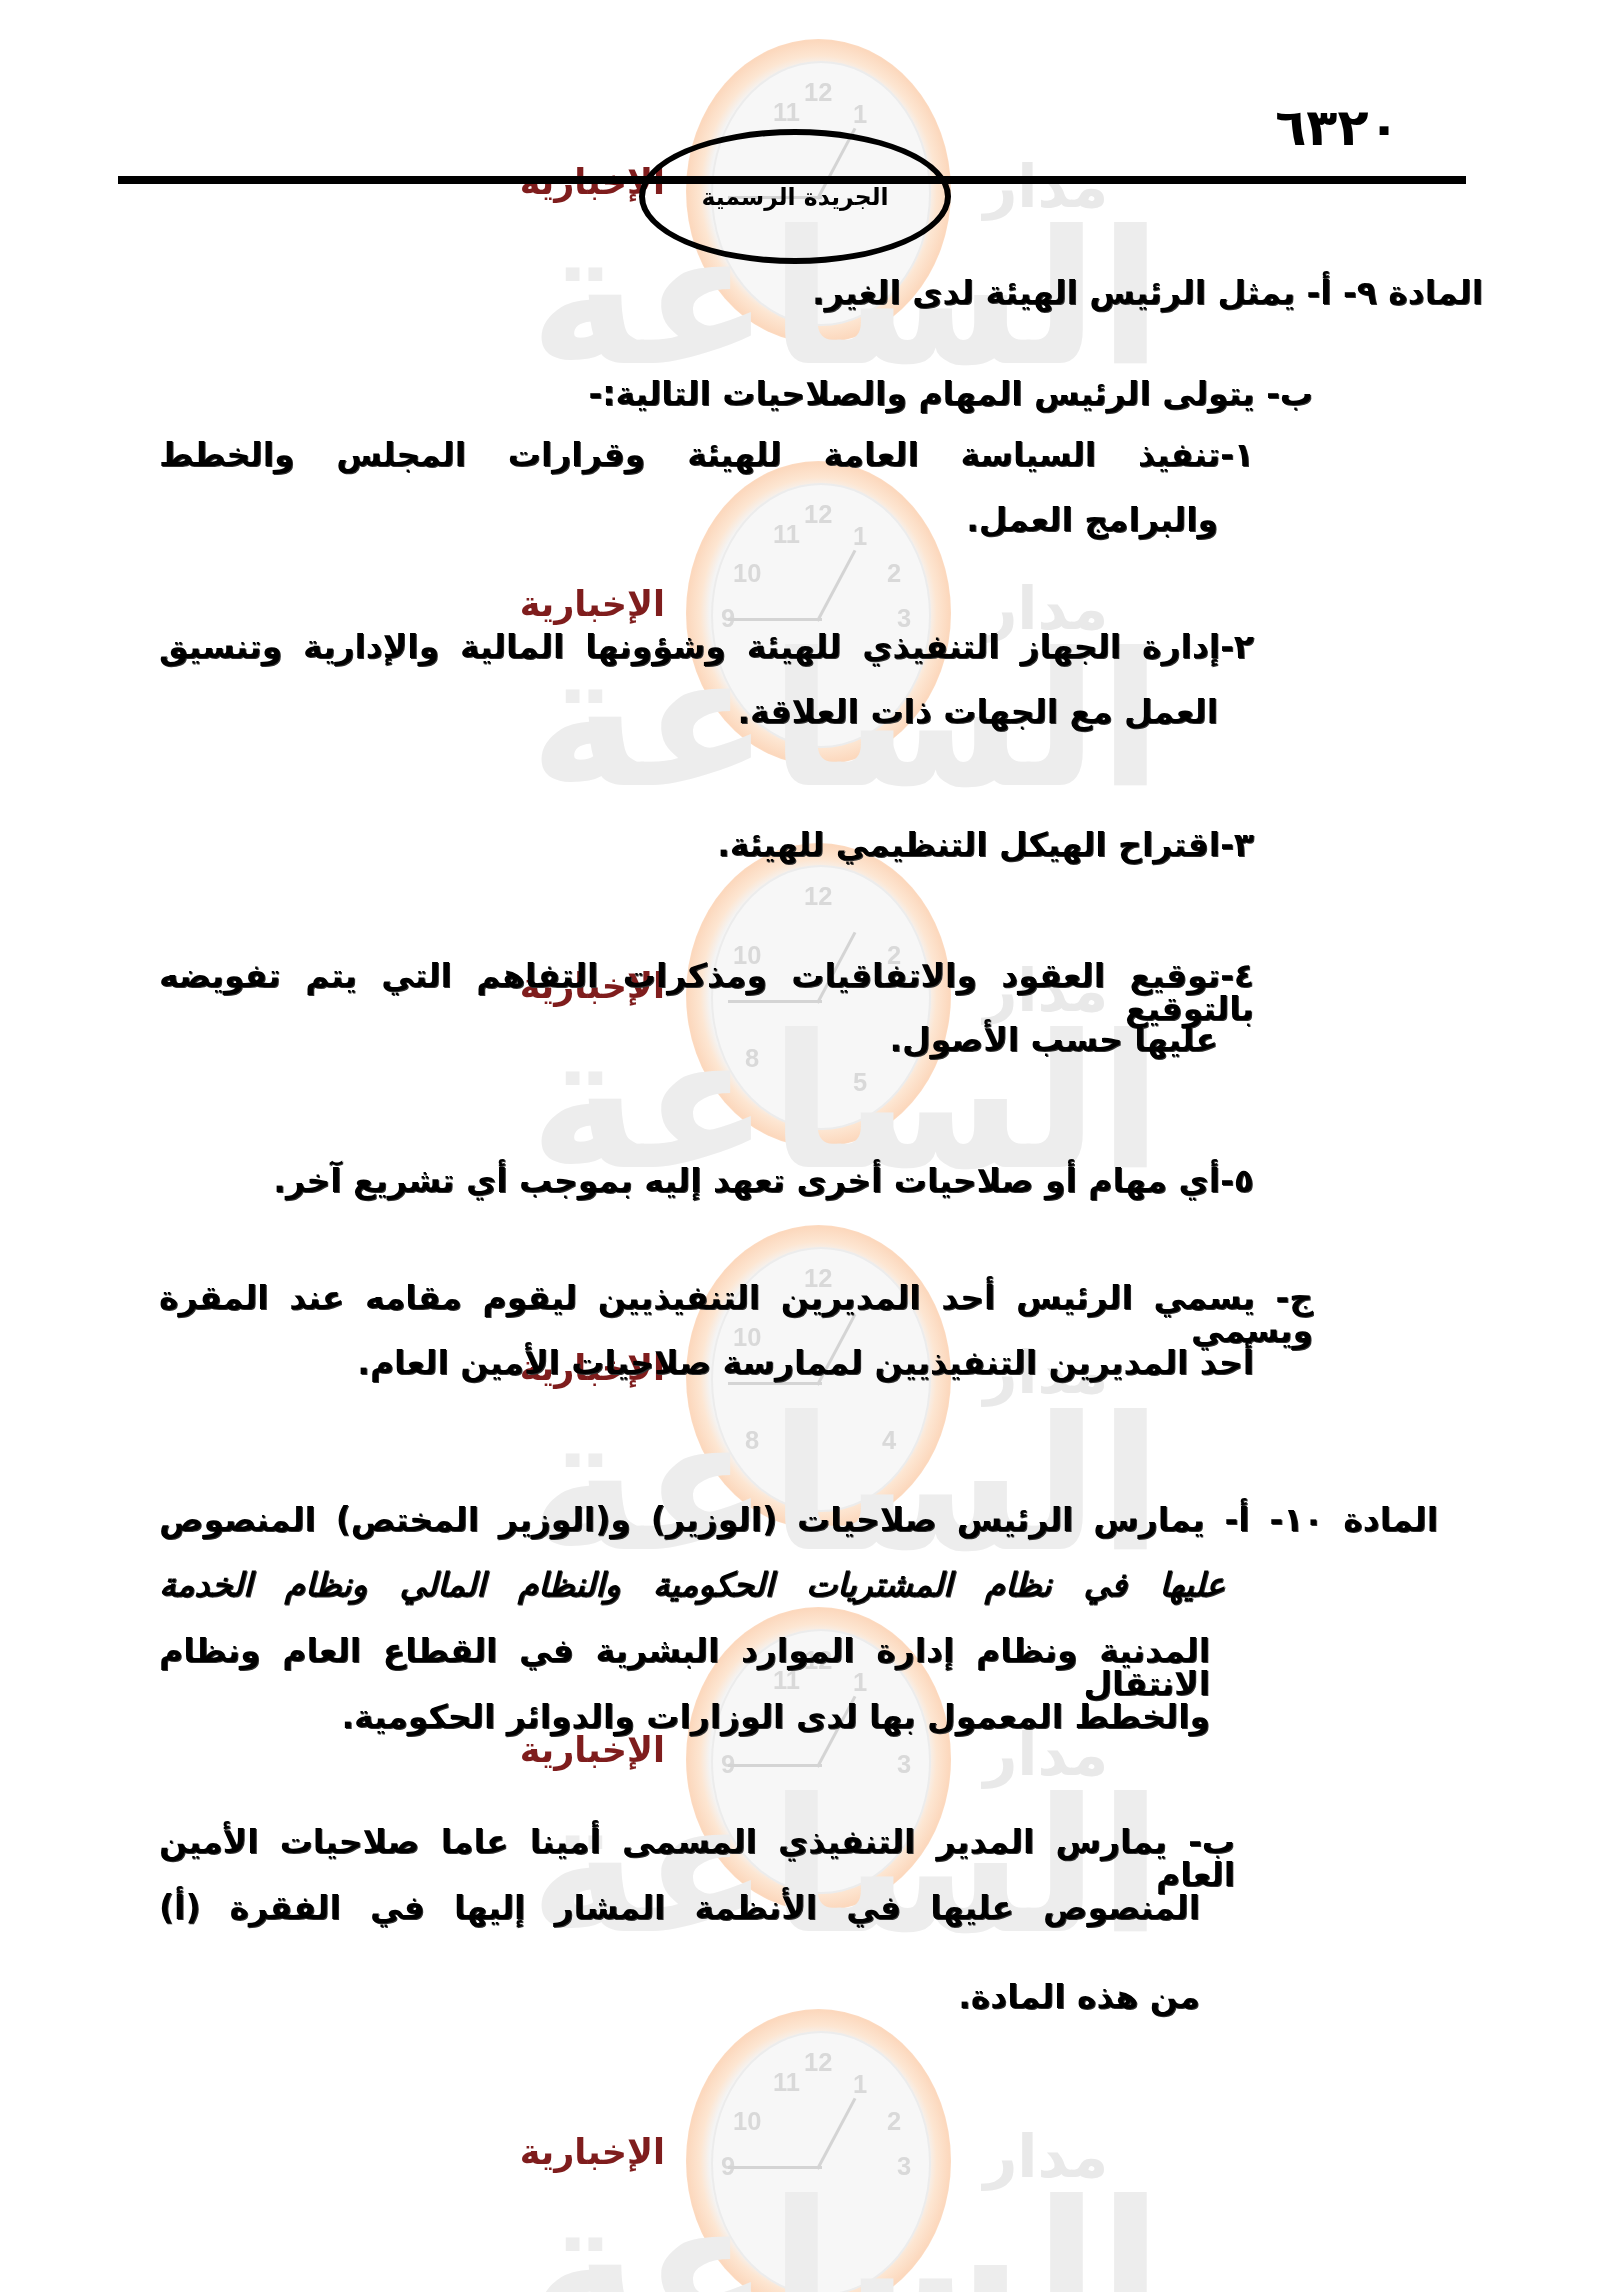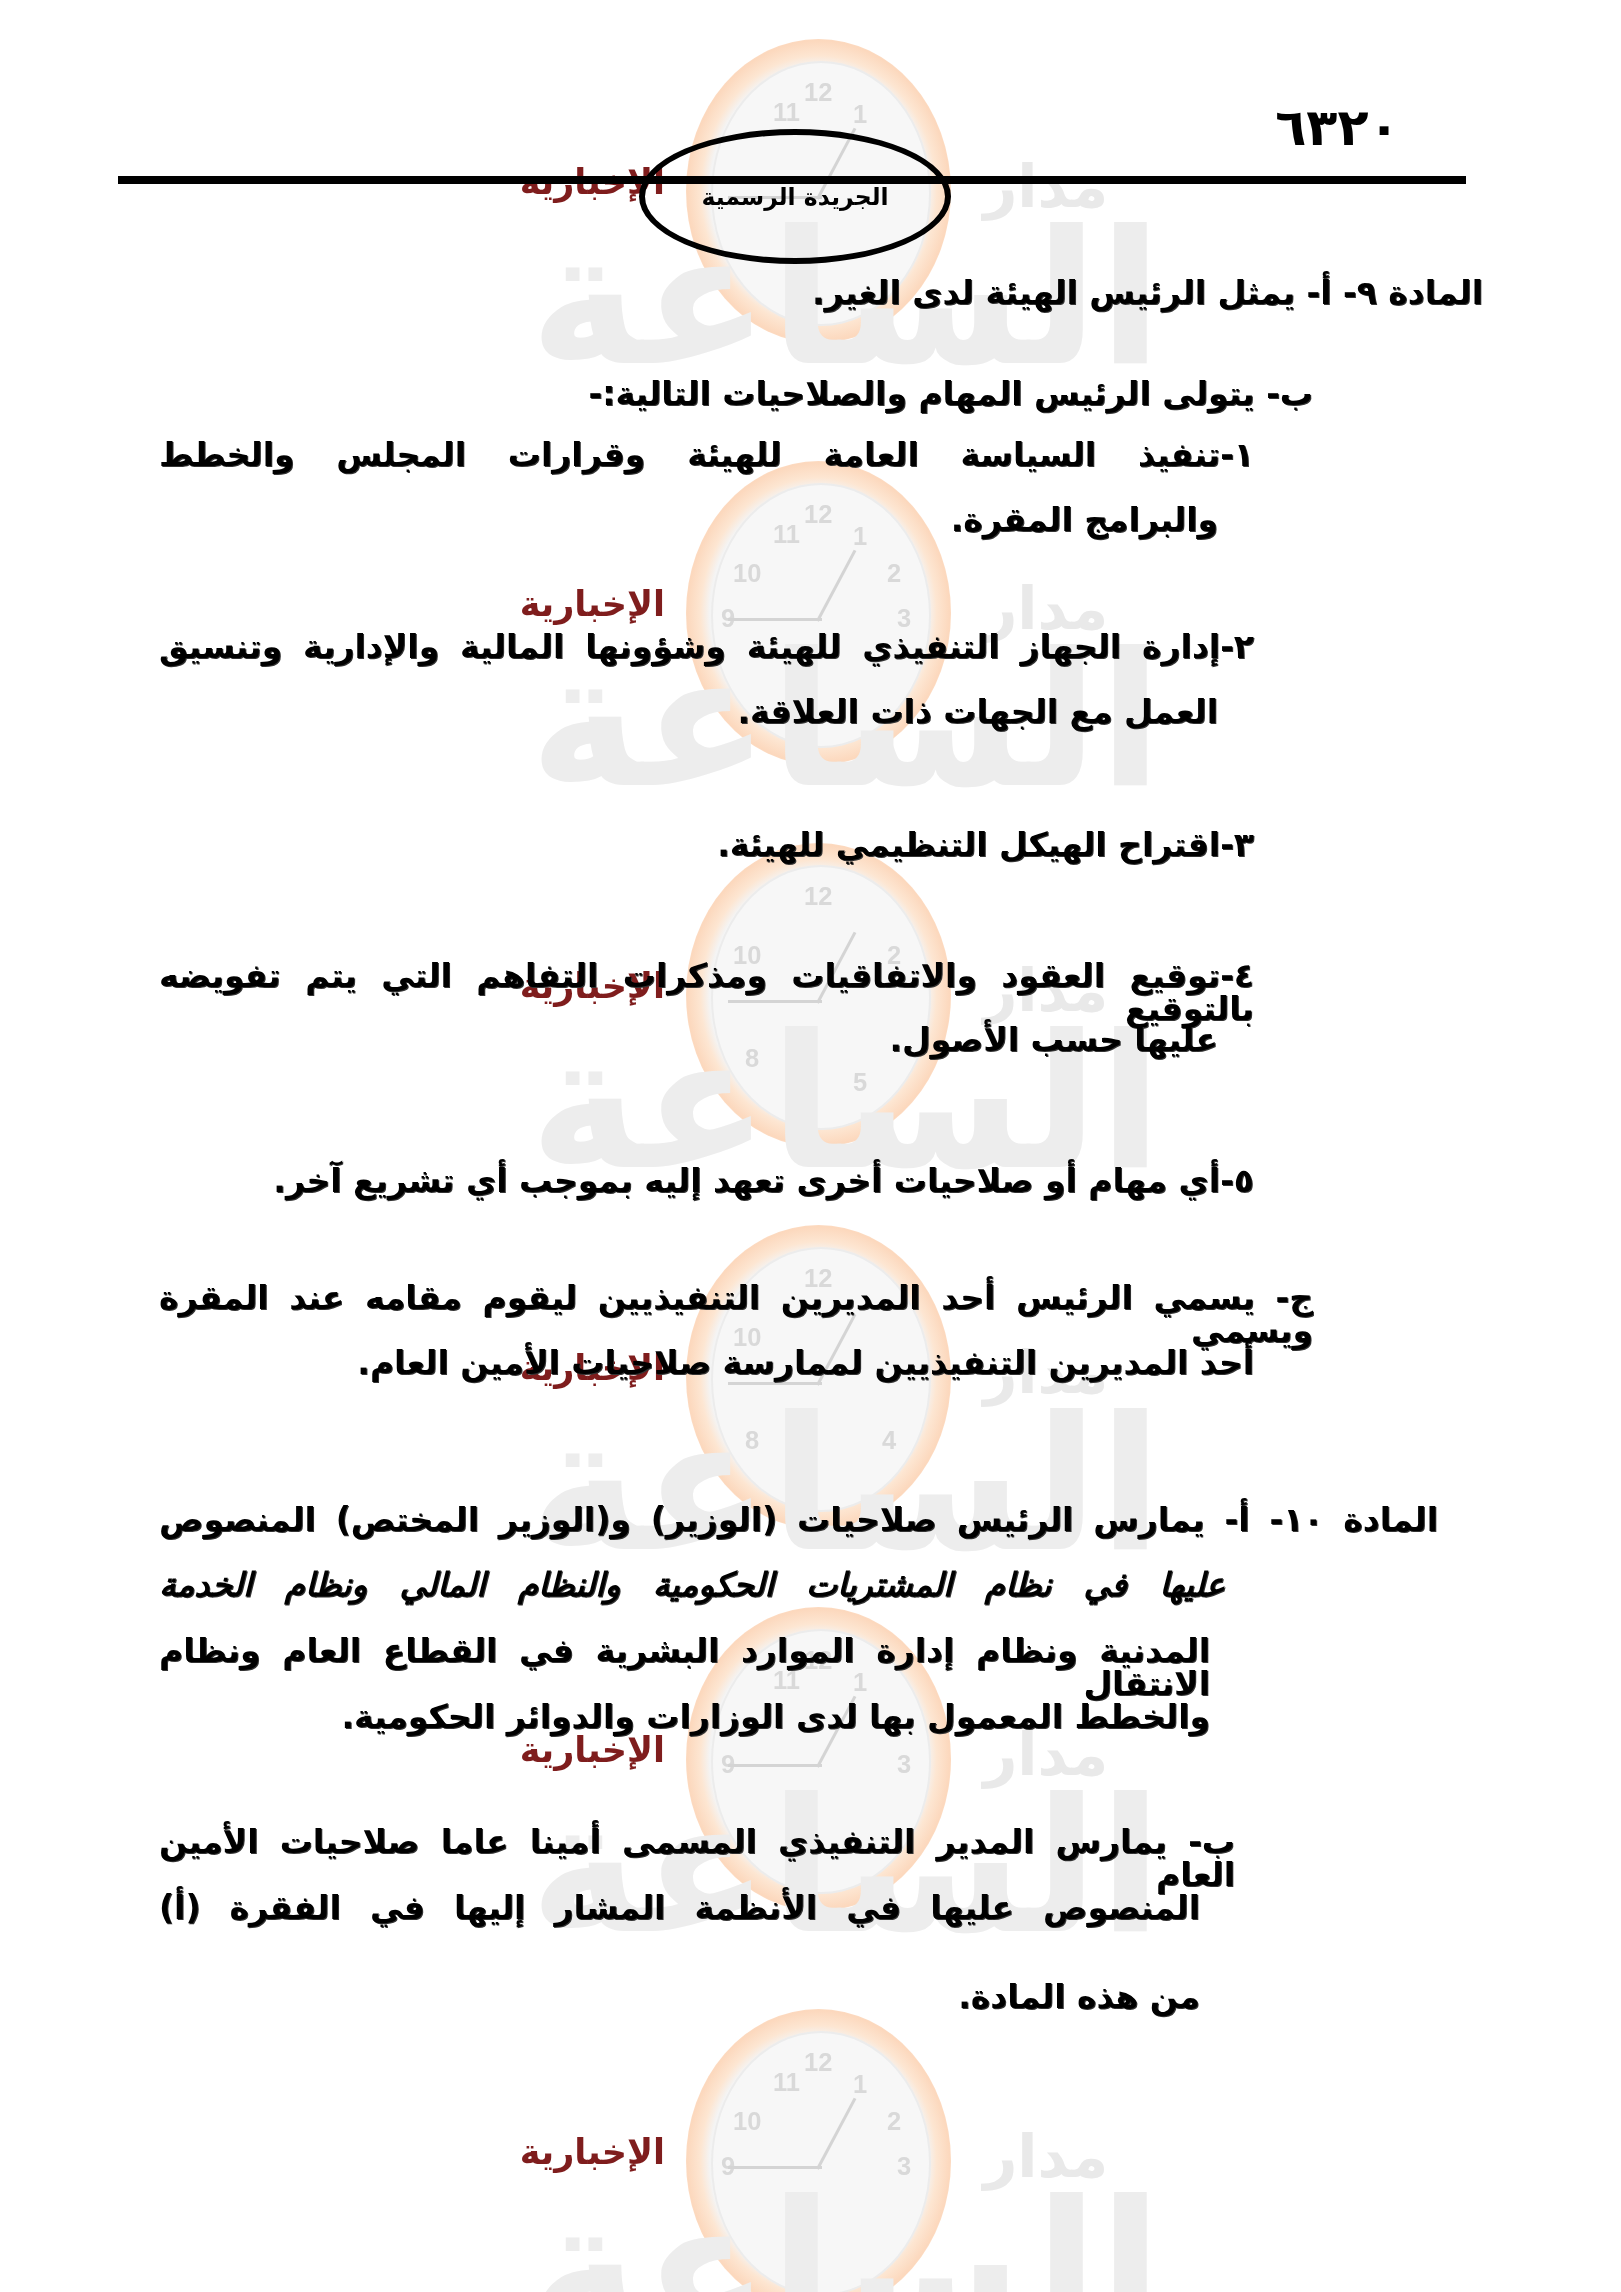--- a/index.html
+++ b/index.html
@@ -138,21 +138,21 @@
 <div class="page-number">٦٣٢٠</div>
 <div class="rule"></div>
 <div class="gazette-ellipse">
   <span>الجريدة الرسمية</span>
 </div>
 
 <div class="ln" style="right:138px; top:276px;">المادة ٩- أ- يمثل الرئيس الهيئة لدى الغير.</div>
 <div class="ln" style="right:308px; top:377px;">ب- يتولى الرئيس المهام والصلاحيات التالية:-</div>
 
 <div class="ln just" style="right:367px; left:159px; top:438px;">١-تنفيذ السياسة العامة للهيئة وقرارات المجلس والخطط</div>
-<div class="ln" style="right:403px; top:503px;">والبرامج المقرة.</div>
+<div class="ln" style="right:403px; top:503px;">والبرامج العمل.</div>
 
 <div class="ln just" style="right:367px; left:159px; top:630px;">٢-إدارة الجهاز التنفيذي للهيئة وشؤونها المالية والإدارية وتنسيق</div>
 <div class="ln" style="right:403px; top:695px;">العمل مع الجهات ذات العلاقة.</div>
 
 <div class="ln" style="right:367px; top:828px;">٣-اقتراح الهيكل التنظيمي للهيئة.</div>
 
 <div class="ln just" style="right:367px; left:159px; top:959px;">٤-توقيع العقود والاتفاقيات ومذكرات التفاهم التي يتم تفويضه بالتوقيع</div>
 <div class="ln" style="right:403px; top:1023px;">عليها حسب الأصول.</div>
 
 <div class="ln" style="right:367px; top:1152px;margin-top:12px;">٥-أي مهام أو صلاحيات أخرى تعهد إليه بموجب أي تشريع آخر.</div>

